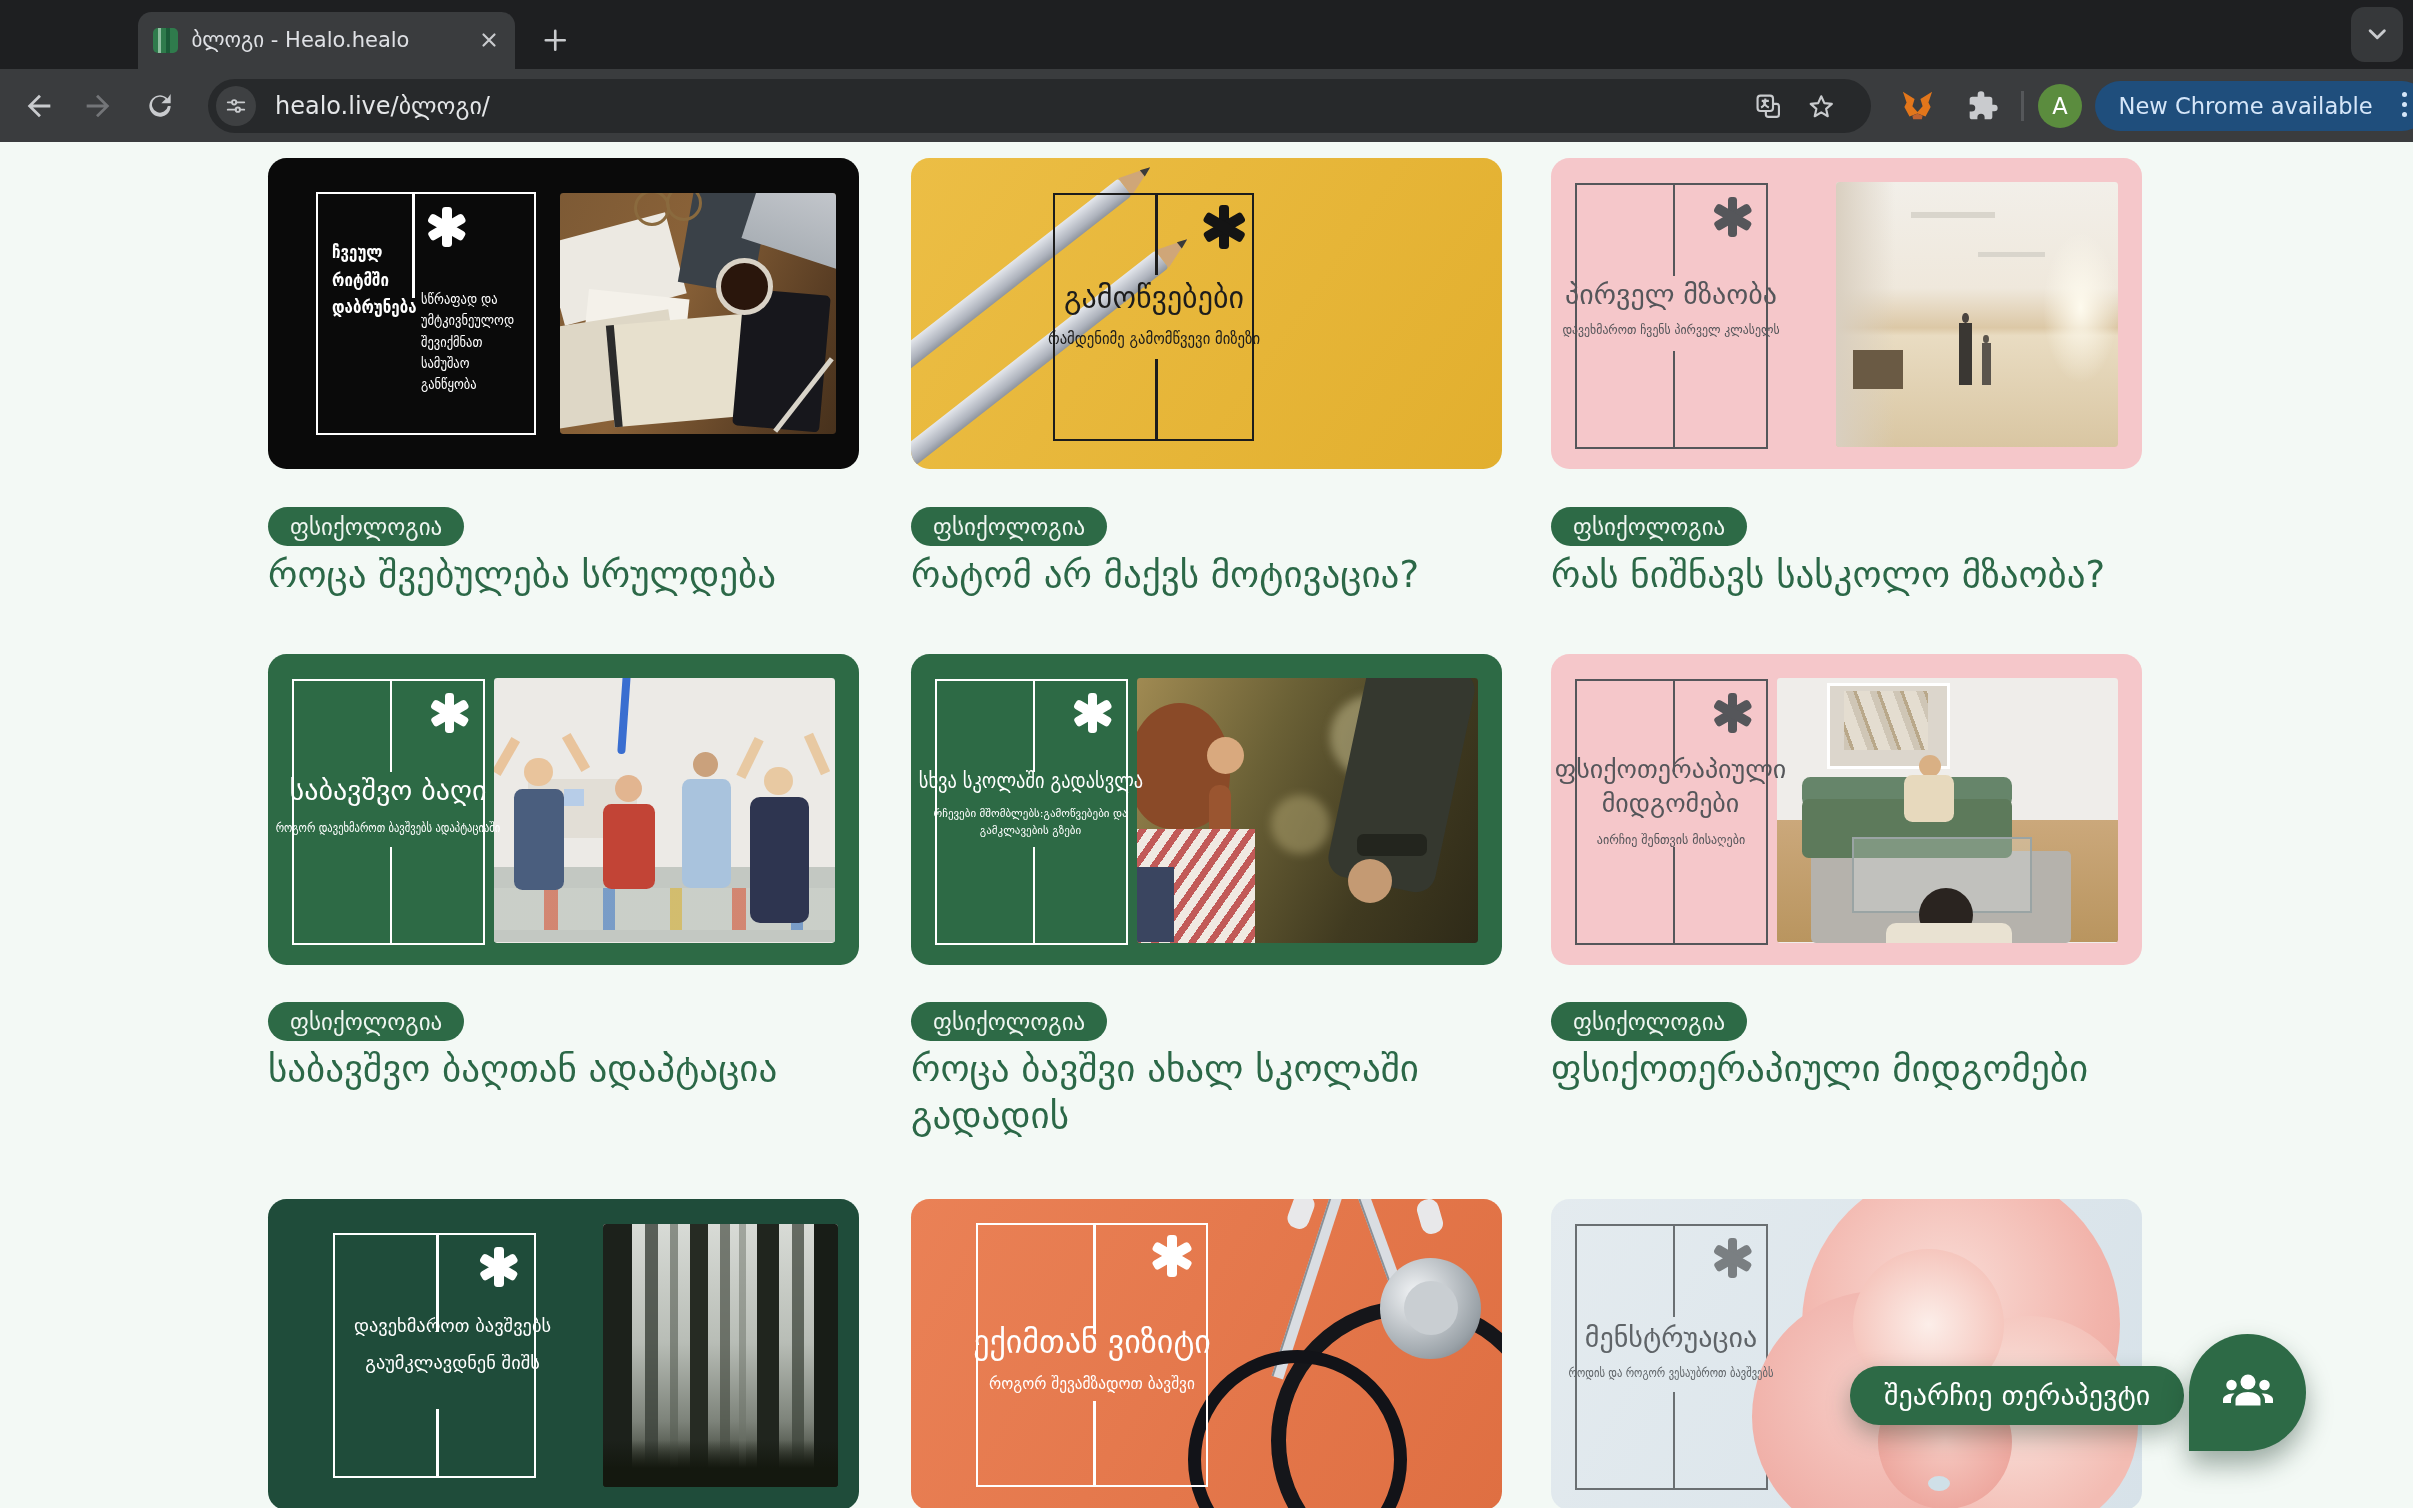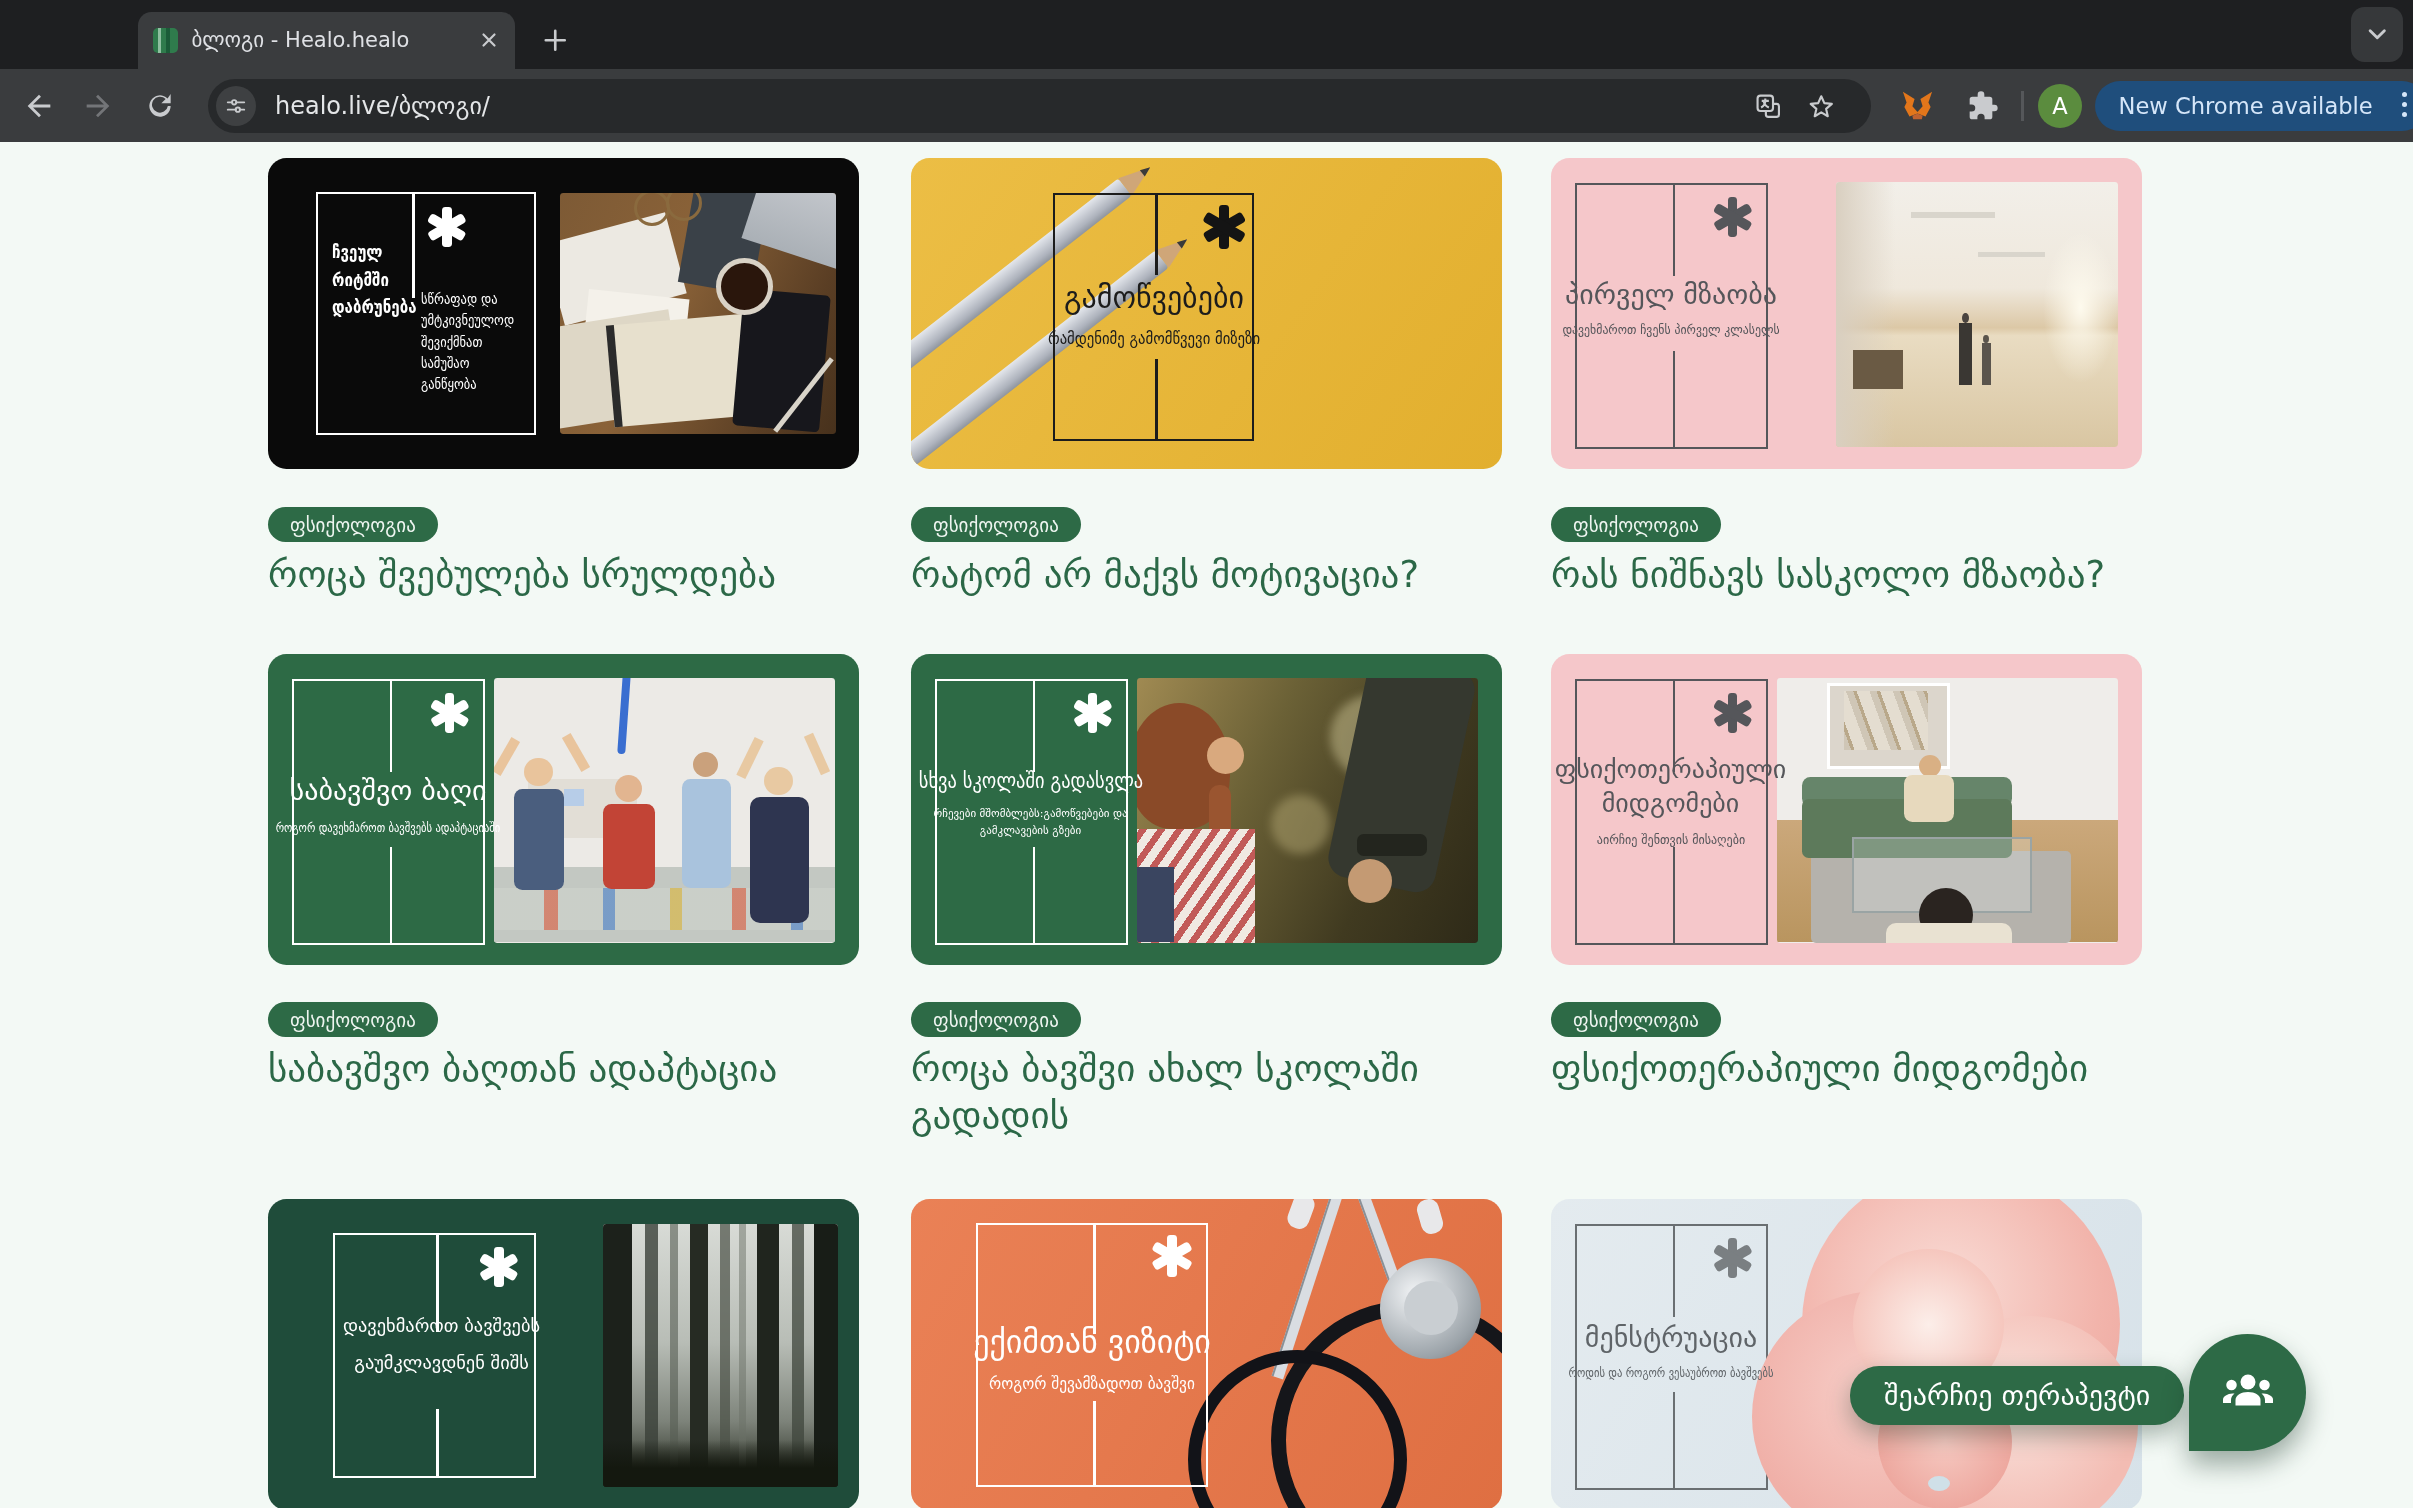--- a/index.html
+++ b/index.html
@@ -53,28 +53,28 @@
   .c3 .bt{left:120px;top:120px;font-size:28px;color:#55565a;}
   .c3 .bs{left:120px;top:164px;font-size:13.4px;color:#55565a;transform:translateX(-50%) scaleX(.88);}
   .c4 .bt{left:120px;top:120px;font-size:28px;color:#fff;}
   .c4 .bs{left:120px;top:166px;font-size:12.6px;color:#fff;transform:translateX(-50%) scaleX(.84);}
   .c5 .bt{left:120px;top:114px;font-size:22px;color:#fff;transform:translateX(-50%) scaleX(.84);}
   .c5 .bs{left:120px;top:151px;font-size:11px;color:#fff;white-space:normal;width:211px;margin-left:-106px;
           transform:none;text-align:center;line-height:1.55;}
   .c6 .bt{left:120px;top:99px;font-size:26px;color:#55565a;white-space:normal;width:251px;margin-left:-126px;
           transform:none;text-align:center;line-height:1.3;}
   .c6 .bs{left:120px;top:178px;font-size:13.4px;color:#55565a;transform:translateX(-50%) scaleX(.9);}
-  .c7 .bt{left:174px;top:109px;font-size:18.4px;color:#fff;white-space:normal;width:231px;margin-left:-116px;
+  .c7 .bt{left:185px;top:109px;font-size:18.4px;color:#fff;white-space:normal;width:231px;margin-left:-116px;
           transform:none;text-align:center;line-height:2.0;}
   .c8 .bt{left:181px;top:124px;font-size:32px;color:#fff;}
   .c8 .bs{left:181px;top:174px;font-size:17px;color:#fff;transform:translateX(-50%) scaleX(.9);}
   .c9 .bt{left:120px;top:122px;font-size:28px;color:#5f6468;}
   .c9 .bs{left:120px;top:166px;font-size:12.6px;color:#5f6468;transform:translateX(-50%) scaleX(.84);}
 
-  .tag{position:absolute;background:#2d6a46;color:#eef5f0;font-size:19px;padding:6.7px 22px;border-radius:22px;}
+  .tag{position:absolute;background:#2d6a46;color:#eef5f0;font-size:23px;padding:6.7px 22px;border-radius:22px;}
   .ptitle{position:absolute;width:637px;font-size:37px;line-height:1.28;color:#2b6847;font-weight:500;cursor:pointer;}
 
   .chatpill{position:absolute;height:59px;line-height:59px;padding:0 34px;background:#2d6a46;color:#fff;
             font-size:28px;border-radius:29px;box-shadow:0 10px 23.5px rgba(20,50,35,.35);white-space:nowrap;}
   .fab{position:absolute;width:117px;height:117px;background:#2d6a46;border-radius:50% 50% 50% 0;
        box-shadow:0 13.4px 27px rgba(20,50,35,.4);display:flex;align-items:center;justify-content:center;}
 
   
   .pen{position:absolute;height:22px;background:linear-gradient(180deg,#e4e7ec,#aeb3bd 70%,#8f959e);
        border-radius:3.4px;transform-origin:100% 50%;}

